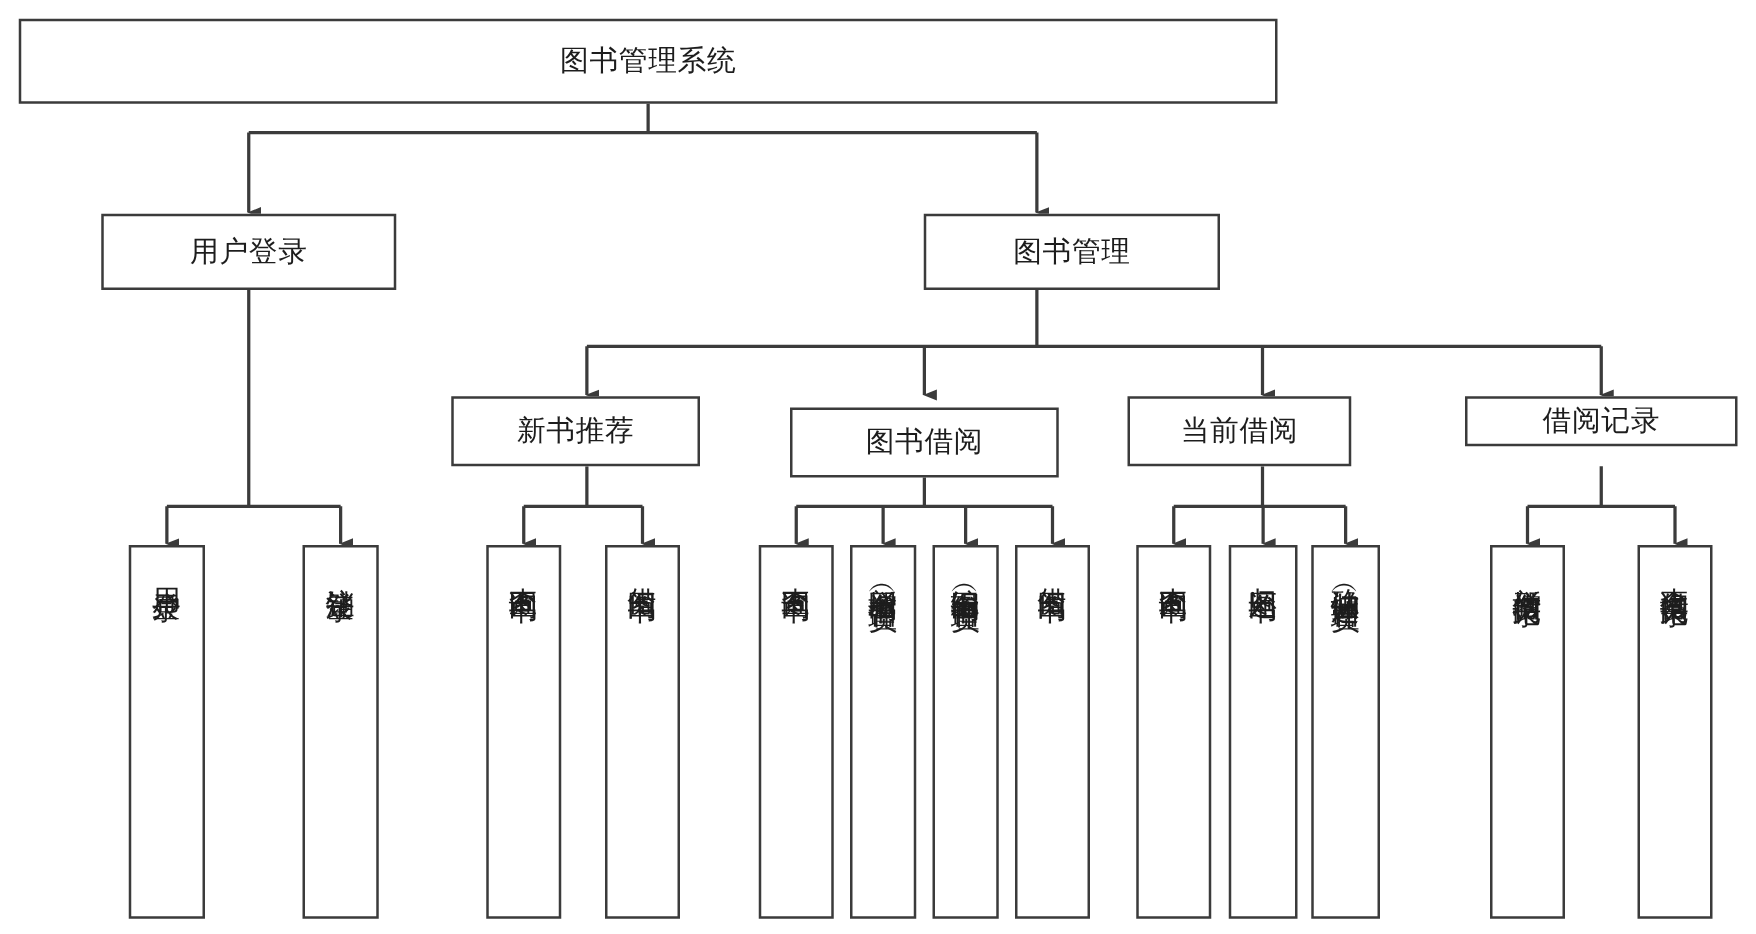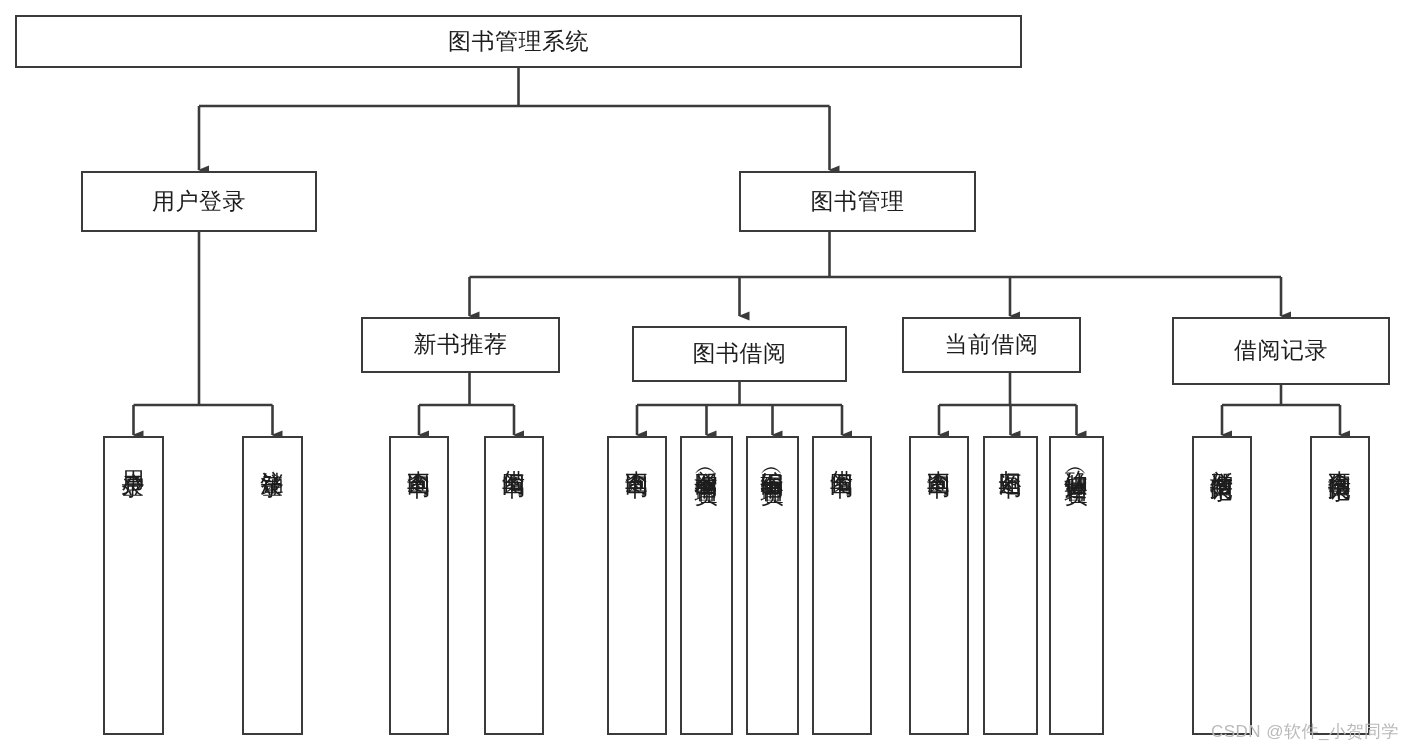--- a/index.html
+++ b/index.html
@@ -116,39 +116,39 @@
         <path d="M1010.5,405 L1010.5,435" marker-end="url(#arrowhead)"></path>
         <path d="M1076.5,405 L1076.5,435" marker-end="url(#arrowhead)"></path>
         <path d="M1281,373 L1281,405"></path>
         <path d="M1222,405 L1340,405"></path>
         <path d="M1222,405 L1222,435" marker-end="url(#arrowhead)"></path>
         <path d="M1340,405 L1340,435" marker-end="url(#arrowhead)"></path>
       </g>
   </svg>
 
   <div id="nodes-layer">
-      <div class="node root horiz" style="left: 15px; top: 15px; width: 1007px; height: 53px;">
+      <div class="node root horiz" style="left: 15px; top: 15px; width: 1007px; height: 68px;">
         <span class="label">图书管理系统</span>
       </div>
       <div class="node horiz" style="left: 81px; top: 171px; width: 236px; height: 61px;">
         <span class="label">用户登录</span>
       </div>
       <div class="node horiz" style="left: 711px; top: 171px; width: 237px; height: 61px; margin-left: 28px;">
         <span class="label">图书管理</span>
       </div>
       <div class="node horiz" style="left: 361px; top: 317px; width: 199px; height: 56px;">
         <span class="label">新书推荐</span>
       </div>
       <div class="node horiz" style="left: 632px; top: 326px; width: 215px; height: 56px;">
         <span class="label">图书借阅</span>
       </div>
       <div class="node horiz" style="left: 902px; top: 317px; width: 179px; height: 56px;">
         <span class="label">当前借阅</span>
       </div>
-      <div class="node horiz" style="left: 1172px; top: 317px; width: 218px; height: 68px;">
+      <div class="node horiz" style="left: 1172px; top: 317px; width: 218px; height: 40px;">
         <span class="label">借阅记录</span>
       </div>
       <div class="node leaf" style="left: 103px; top: 436px; width: 61px; height: 299px;">
         <span class="label">用户登录</span>
       </div>
       <div class="node leaf" style="left: 242px; top: 436px; width: 61px; height: 299px;">
         <span class="label">注销登录</span>
       </div>
       <div class="node leaf" style="left: 389px; top: 436px; width: 60px; height: 299px;">
         <span class="label">查询图书</span>
@@ -178,14 +178,13 @@
         <span class="label">确认归还（管理员）</span>
       </div>
       <div class="node leaf" style="left: 1192px; top: 436px; width: 60px; height: 299px;">
         <span class="label">新增借阅记录</span>
       </div>
       <div class="node leaf" style="left: 1310px; top: 436px; width: 60px; height: 299px;">
         <span class="label">查询借阅记录</span>
       </div>
     </div>
 
-  <div id="watermark">CSDN @软件_小贺同学</div>
 </div>
 
 </body></html>

